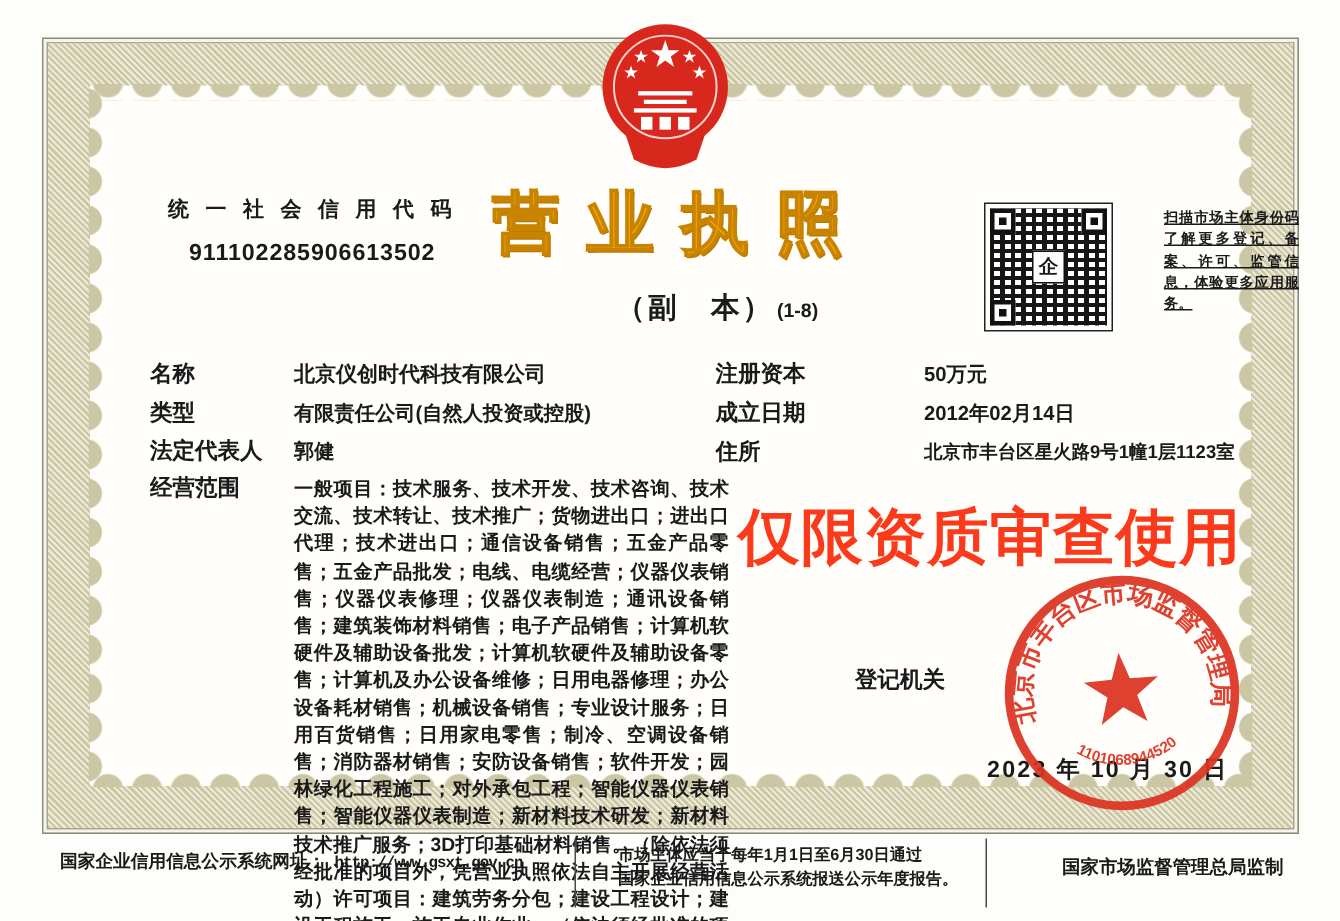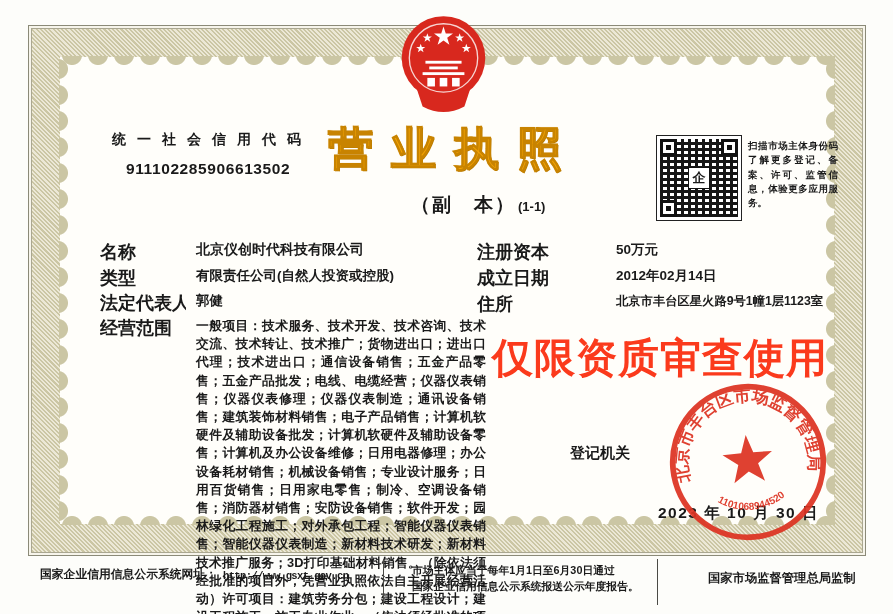--- a/index.html
+++ b/index.html
@@ -57,25 +57,25 @@
   .qr-noise { position:absolute; inset:3px;
     background:
       repeating-linear-gradient(90deg, #161616 0 3px, rgba(0,0,0,0) 3px 7px),
       repeating-linear-gradient(0deg, #161616 0 3px, #fff 3px 6px); }
   .qr-finder { position:absolute; width:17px; height:17px; border:3px solid #111; background:#fff; box-sizing:border-box; }
   .qr-finder::after { content:""; position:absolute; left:3px; top:3px; width:5px; height:5px; background:#111; }
   .qr-f1 { left:3px; top:3px; } .qr-f2 { right:3px; top:3px; } .qr-f3 { left:3px; bottom:3px; }
   .qr-center { position:absolute; left:50%; top:50%; transform:translate(-50%,-50%);
     width:20px; height:20px; background:#fff; border:1px solid #111; display:flex; align-items:center;
     justify-content:center; font-size:13px; font-weight:700; }
-  .qr-caption { left:748px; top:139px; width:90px; font-size:9.5px; font-weight:700;
-    line-height:14.3px; text-align:justify; }
-
-  
-  .flabel { font-size:18px; font-weight:700; text-align:justify; text-align-last:justify; overflow:hidden; white-space:nowrap; }
+  .qr-caption { left:776px; top:139px; width:90px; font-size:9.5px; font-weight:700;
+    line-height:14.3px; text-align:justify;text-decoration:underline; }
+
+  
+  .flabel { font-size:15px; font-weight:700; text-align:justify; text-align-last:justify; overflow:hidden; white-space:nowrap; }
   .flabel::after { content:""; display:inline-block; width:100%; }
   .lbl-l { left:100px; width:86px; }
   .lbl-r { left:477px; width:119px; }
   .fvalue { font-weight:700; white-space:nowrap; }
   .v-name   { left:196px; top:241px; font-size:14px; }
   .v-type   { left:196px; top:267px; font-size:13.5px; }
   .v-legal  { left:196px; top:292px; font-size:13.5px; }
   .v-scope  { left:196px; top:317px; width:290px; font-size:12.8px; line-height:18.2px;
               font-weight:700; text-align:justify; white-space:normal; }
   .v-cap    { left:616px; top:241px; font-size:13.5px; }
@@ -135,21 +135,21 @@
       <rect x="59" y="68" width="8" height="9"></rect>
     </g>
   </svg>
 
   <div class="abs credit-label">统一社会信用代码</div>
   <div class="abs credit-code">911102285906613502</div>
 
   <div class="abs title">营业执照</div>
   <div class="abs subtitle-row">
     <span class="subtitle">（副　本）</span>
-    <span class="copy-num">(1-1)</span>
+    <span class="copy-num">(1-8)</span>
   </div>
 
   <div class="abs qr">
     <div class="qr-noise"></div>
     <div class="qr-finder qr-f1"></div>
     <div class="qr-finder qr-f2"></div>
     <div class="qr-finder qr-f3"></div>
     <div class="qr-center">企</div>
   </div>
   <div class="abs qr-caption">扫描市场主体身份码了解更多登记、备案、许可、监管信息，体验更多应用服务。</div>

